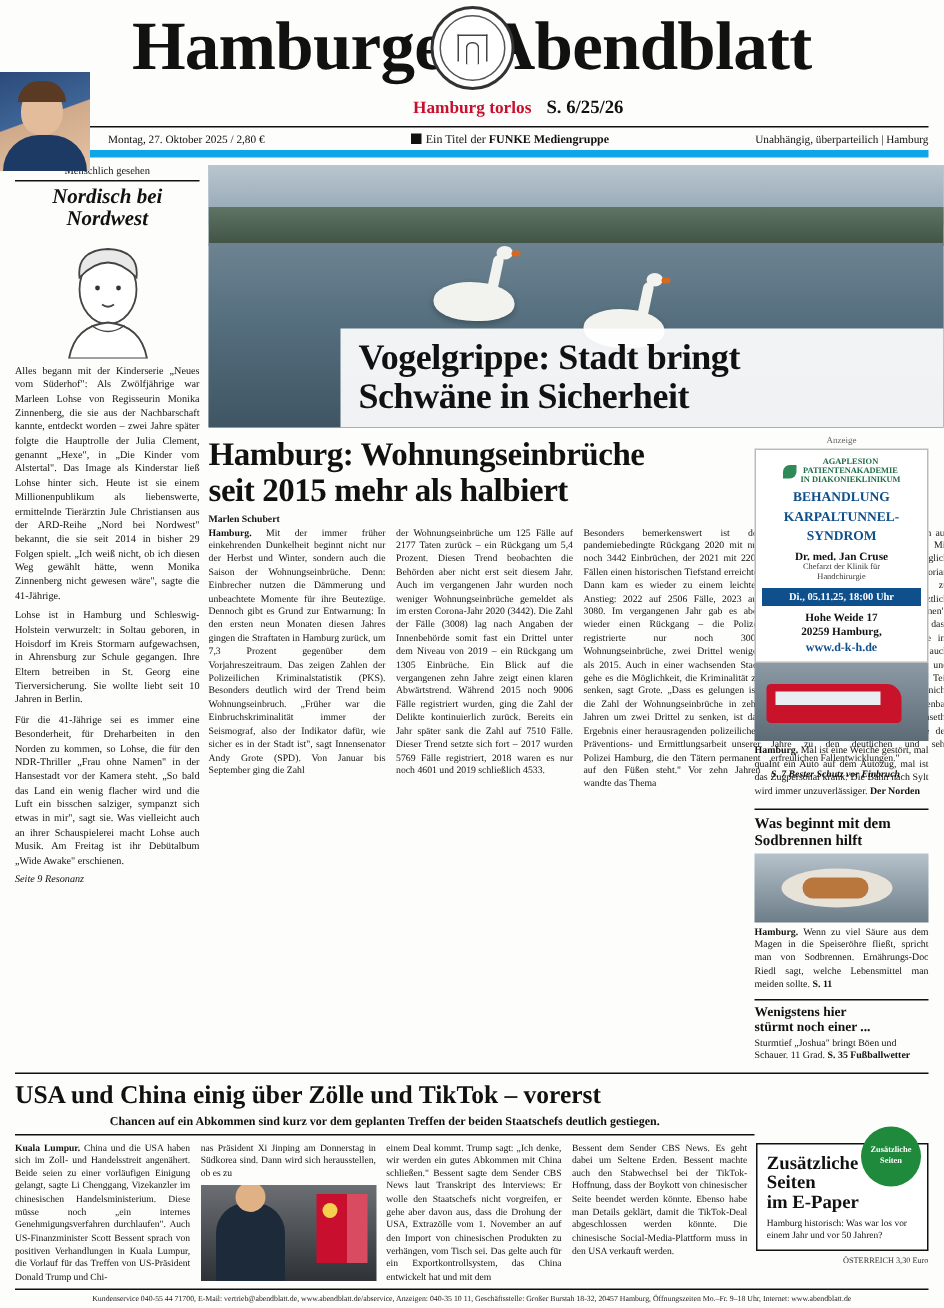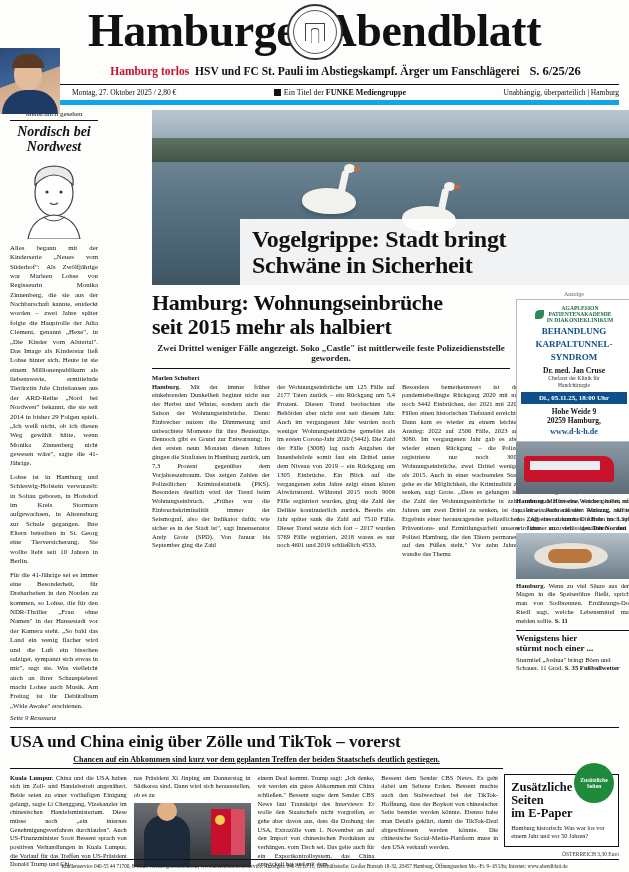--- a/index.html
+++ b/index.html
@@ -389,21 +389,20 @@
   </div>
 
   <div class="mast-photo">
     <div class="body"></div>
       <div class="face"></div>
       <div class="hair"></div>
   </div>
 
   <div class="mast-teaser">
     <span class="red">Hamburg torlos</span>
-    <span class="blk">HSV und FC St. Pauli im Abstiegskampf. Ärger um Fanschlägerei</span>
     <span class="pages">S. 6/25/26</span>
   </div>
 
   <div class="mast-rule"></div>
 
   <div class="mast-meta">
     <div class="left">Montag, 27. Oktober 2025 / 2,80 €</div>
     <div class="center">
       <span class="funke-box"></span><span>Ein Titel der</span>
       <b>FUNKE Mediengruppe</b>
@@ -432,21 +431,21 @@
       </div>
       <div class="left-body">
         <p>Alles begann mit der Kinderserie „Neues vom Süderhof": Als Zwölfjährige war Marleen Lohse von Regisseurin Monika Zinnenberg, die sie aus der Nachbarschaft kannte, entdeckt worden – zwei Jahre später folgte die Hauptrolle der Julia Clement, genannt „Hexe", in „Die Kinder vom Alstertal". Das Image als Kinderstar ließ Lohse hinter sich. Heute ist sie einem Millionenpublikum als liebenswerte, ermittelnde Tierärztin Jule Christiansen aus der ARD-Reihe „Nord bei Nordwest" bekannt, die sie seit 2014 in bisher 29 Folgen spielt. „Ich weiß nicht, ob ich diesen Weg gewählt hätte, wenn Monika Zinnenberg nicht gewesen wäre", sagte die 41-Jährige.</p>
         <p>Lohse ist in Hamburg und Schleswig-Holstein verwurzelt: in Soltau geboren, in Hoisdorf im Kreis Stormarn aufgewachsen, in Ahrensburg zur Schule gegangen. Ihre Eltern betreiben in St. Georg eine Tierversicherung. Sie wollte liebt seit 10 Jahren in Berlin.</p>
         <p>Für die 41-Jährige sei es immer eine Besonderheit, für Dreharbeiten in den Norden zu kommen, so Lohse, die für den NDR-Thriller „Frau ohne Namen" in der Hansestadt vor der Kamera steht. „So bald das Land ein wenig flacher wird und die Luft ein bisschen salziger, sympanzt sich etwas in mir", sagt sie. Was vielleicht auch an ihrer Schauspielerei macht Lohse auch Musik. Am Freitag ist ihr Debütalbum „Wide Awake" erschienen.</p>
       </div>
       <div class="left-sign">Seite 9 Resonanz</div>
     </div>
 
     <div style="display:flex; gap:6px; flex:1;">
-      <div style="width:358px;margin-left:48px;">
+      <div style="width:358px;">
 
         <div class="lead-photo" style="width:493px;">
           <div class="sky"></div>
           <div class="bank"></div>
           <div class="water"></div>
           <div class="swan" style="left:150px; top:78px;">
             <div class="bodyw"></div>
               <div class="neck"></div>
               <div class="head"></div>
               <div class="beak"></div>
@@ -459,21 +458,20 @@
           </div>
           <div class="lead-headline-box">
             <div class="lead-headline">Vogelgrippe: Stadt bringt</div>
             <div class="lead-headline">Schwäne in Sicherheit</div>
           </div>
         </div>
 
         <div style="margin-top:6px;">
           <div class="main-head">Hamburg: Wohnungseinbrüche</div>
           <div class="main-head" style="margin-top:-4px;">seit 2015 mehr als halbiert</div>
-          <div class="main-sub">Zwei Drittel weniger Fälle angezeigt. Soko „Castle" ist mittlerweile feste Polizeidienststelle geworden.</div>
           <div class="byline">Marlen Schubert</div>
           <div class="cols3" style="width:493px;">
             <div class="c">
               <p><b>Hamburg.</b> <span>Mit der immer früher einkehrenden Dunkelheit beginnt nicht nur der Herbst und Winter, sondern auch die Saison der Wohnungseinbrüche. Denn: Einbrecher nutzen die Dämmerung und unbeachtete Momente für ihre Beutezüge. Dennoch gibt es Grund zur Entwarnung: In den ersten neun Monaten diesen Jahres gingen die Straftaten in Hamburg zurück, um 7,3 Prozent gegenüber dem Vorjahreszeitraum. Das zeigen Zahlen der Polizeilichen Kriminalstatistik (PKS).
 
 Besonders deutlich wird der Trend beim Wohnungseinbruch. „Früher war die Einbruchskriminalität immer der Seismograf, also der Indikator dafür, wie sicher es in der Stadt ist", sagt Innensenator Andy Grote (SPD). Von Januar bis September ging die Zahl</span></p>
             </div>
             <div class="c">
               <p>der Wohnungseinbrüche um 125 Fälle auf 2177 Taten zurück – ein Rückgang um 5,4 Prozent. Diesen Trend beobachten die Behörden aber nicht erst seit diesem Jahr.
 
@@ -509,34 +507,38 @@
           </div>
           <div class="ad-head">BEHANDLUNG</div>
           <div class="ad-head">KARPALTUNNEL-</div>
           <div class="ad-head">SYNDROM</div>
           <div class="ad-doc">Dr. med. Jan Cruse</div>
           <div class="ad-doc-sub">
             <span>Chefarzt der Klinik für</span><br>
             <span>Handchirurgie</span>
           </div>
           <div class="ad-date">Di., 05.11.25, 18:00 Uhr</div>
-          <div class="ad-addr">Hohe Weide 9</div>
+          <div class="ad-addr">Hohe Weide 17</div>
           <div class="ad-addr">20259 Hamburg,</div>
           <div class="ad-url">www.d-k-h.de</div>
         </div>
 
         <div class="right-photo">
             <div class="train"></div>
           </div>
         <div class="right-body">
           <b>Hamburg.</b>
           <span>Mal ist eine Weiche gestört, mal quaInt ein Auto auf dem Autozug, mal ist das Zugpersonal krank: Die Bahn nach Sylt wird immer unzuverlässiger.</span>
           <span class="ref">Der Norden</span>
         </div>
 
+        <div class="right-sec-title">
+          <div>Was beginnt mit dem</div>
+          <div>Sodbrennen hilft</div>
+        </div>
         <div class="right-photo2">
           <div class="plate"></div>
             <div class="food"></div>
         </div>
         <div class="right-body">
           <b>Hamburg.</b>
           <span>Wenn zu viel Säure aus dem Magen in die Speiseröhre fließt, spricht man von Sodbrennen. Ernährungs-Doc Riedl sagt, welche Lebensmittel man meiden sollte.</span>
           <span class="ref">S. 11</span>
         </div>
 
@@ -547,21 +549,21 @@
             <span>Sturmtief „Joshua" bringt Böen und Schauer. 11 Grad.</span>
             <b>S. 35 Fußballwetter</b>
           </div>
         </div>
       </div>
     </div>
   </div>
 
   <div class="bottom-wrap">
     <div class="bottom-head" style="width:493px;">USA und China einig über Zölle und TikTok – vorerst</div>
-    <div class="bottom-sub" style="width:493px;text-decoration:underline;">Chancen auf ein Abkommen sind kurz vor dem geplanten Treffen der beiden Staatschefs deutlich gestiegen.</div>
+    <div class="bottom-sub" style="width:493px;">Chancen auf ein Abkommen sind kurz vor dem geplanten Treffen der beiden Staatschefs deutlich gestiegen.</div>
     <div style="display:flex; gap:6px;">
       <div class="bottom-cols" style="width:493px;">
         <div class="c">
           <p><b>Kuala Lumpur.</b> <span>China und die USA haben sich im Zoll- und Handelsstreit angenähert. Beide seien zu einer vorläufigen Einigung gelangt, sagte Li Chenggang, Vizekanzler im chinesischen Handelsministerium. Diese müsse noch „ein internes Genehmigungsverfahren durchlaufen".
 
 Auch US-Finanzminister Scott Bessent sprach von positiven Verhandlungen in Kuala Lumpur, die Vorlauf für das Treffen von US-Präsident Donald Trump und Chi-</span></p>
         </div>
         <div class="c">
           <p>nas Präsident Xi Jinping am Donnerstag in Südkorea sind. Dann wird sich herausstellen, ob es zu</p>
           <div class="bottom-photo">

